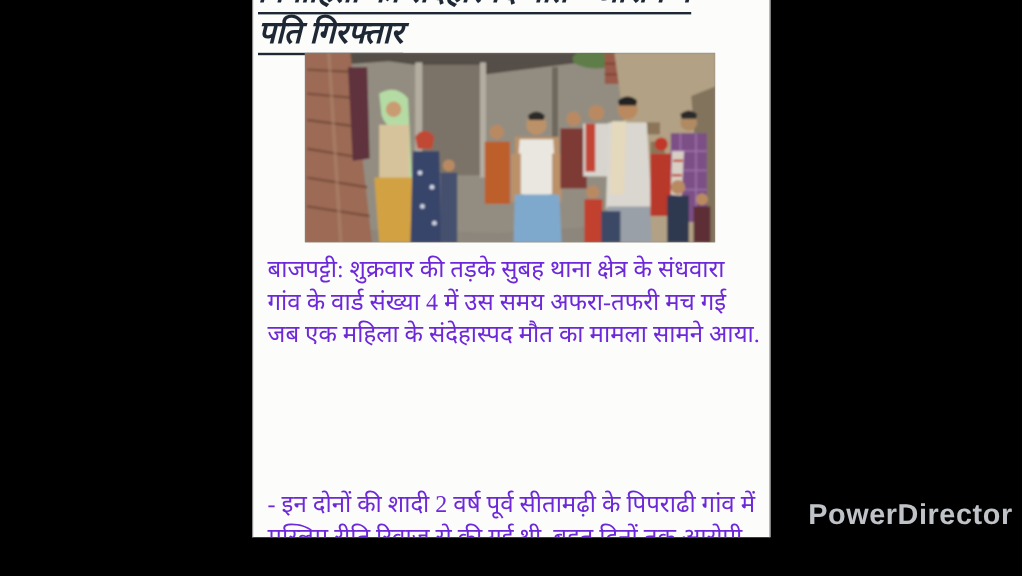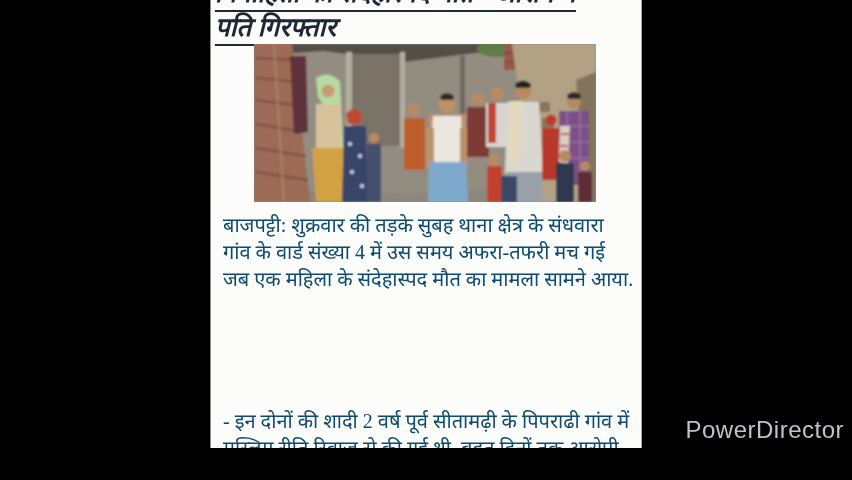--- a/index.html
+++ b/index.html
@@ -25,30 +25,30 @@
     padding-bottom:1px;white-space:nowrap;
   }
   .photo{
     position:absolute;left:43px;top:44px;width:342px;height:158px;
     background:#938d81;overflow:hidden;
   }
   .photo svg{display:block;width:100%;height:100%;}
   .para{
     position:absolute;left:12px;width:412px;
     font-family:"Liberation Serif",serif;
-    font-size:20px;line-height:27px;color:#0c4a6e;
+    font-size:20px;line-height:27px;color:#6d28d9;
     text-align:left;
   }
   .para1{top:212px;}
   .para2{top:325px;}
   .para3{top:408px;}
   .watermark{
     position:absolute;right:8px;top:416px;
     font-family:"Liberation Sans",sans-serif;
-    font-size:24px;font-weight:400;letter-spacing:.5px;
+    font-size:24px;font-weight:700;letter-spacing:.5px;
     color:#bfc3c7;
   }
 </style>
 </head>
 <body>
 
 <div class="frame">
 
   <div class="page">
 

